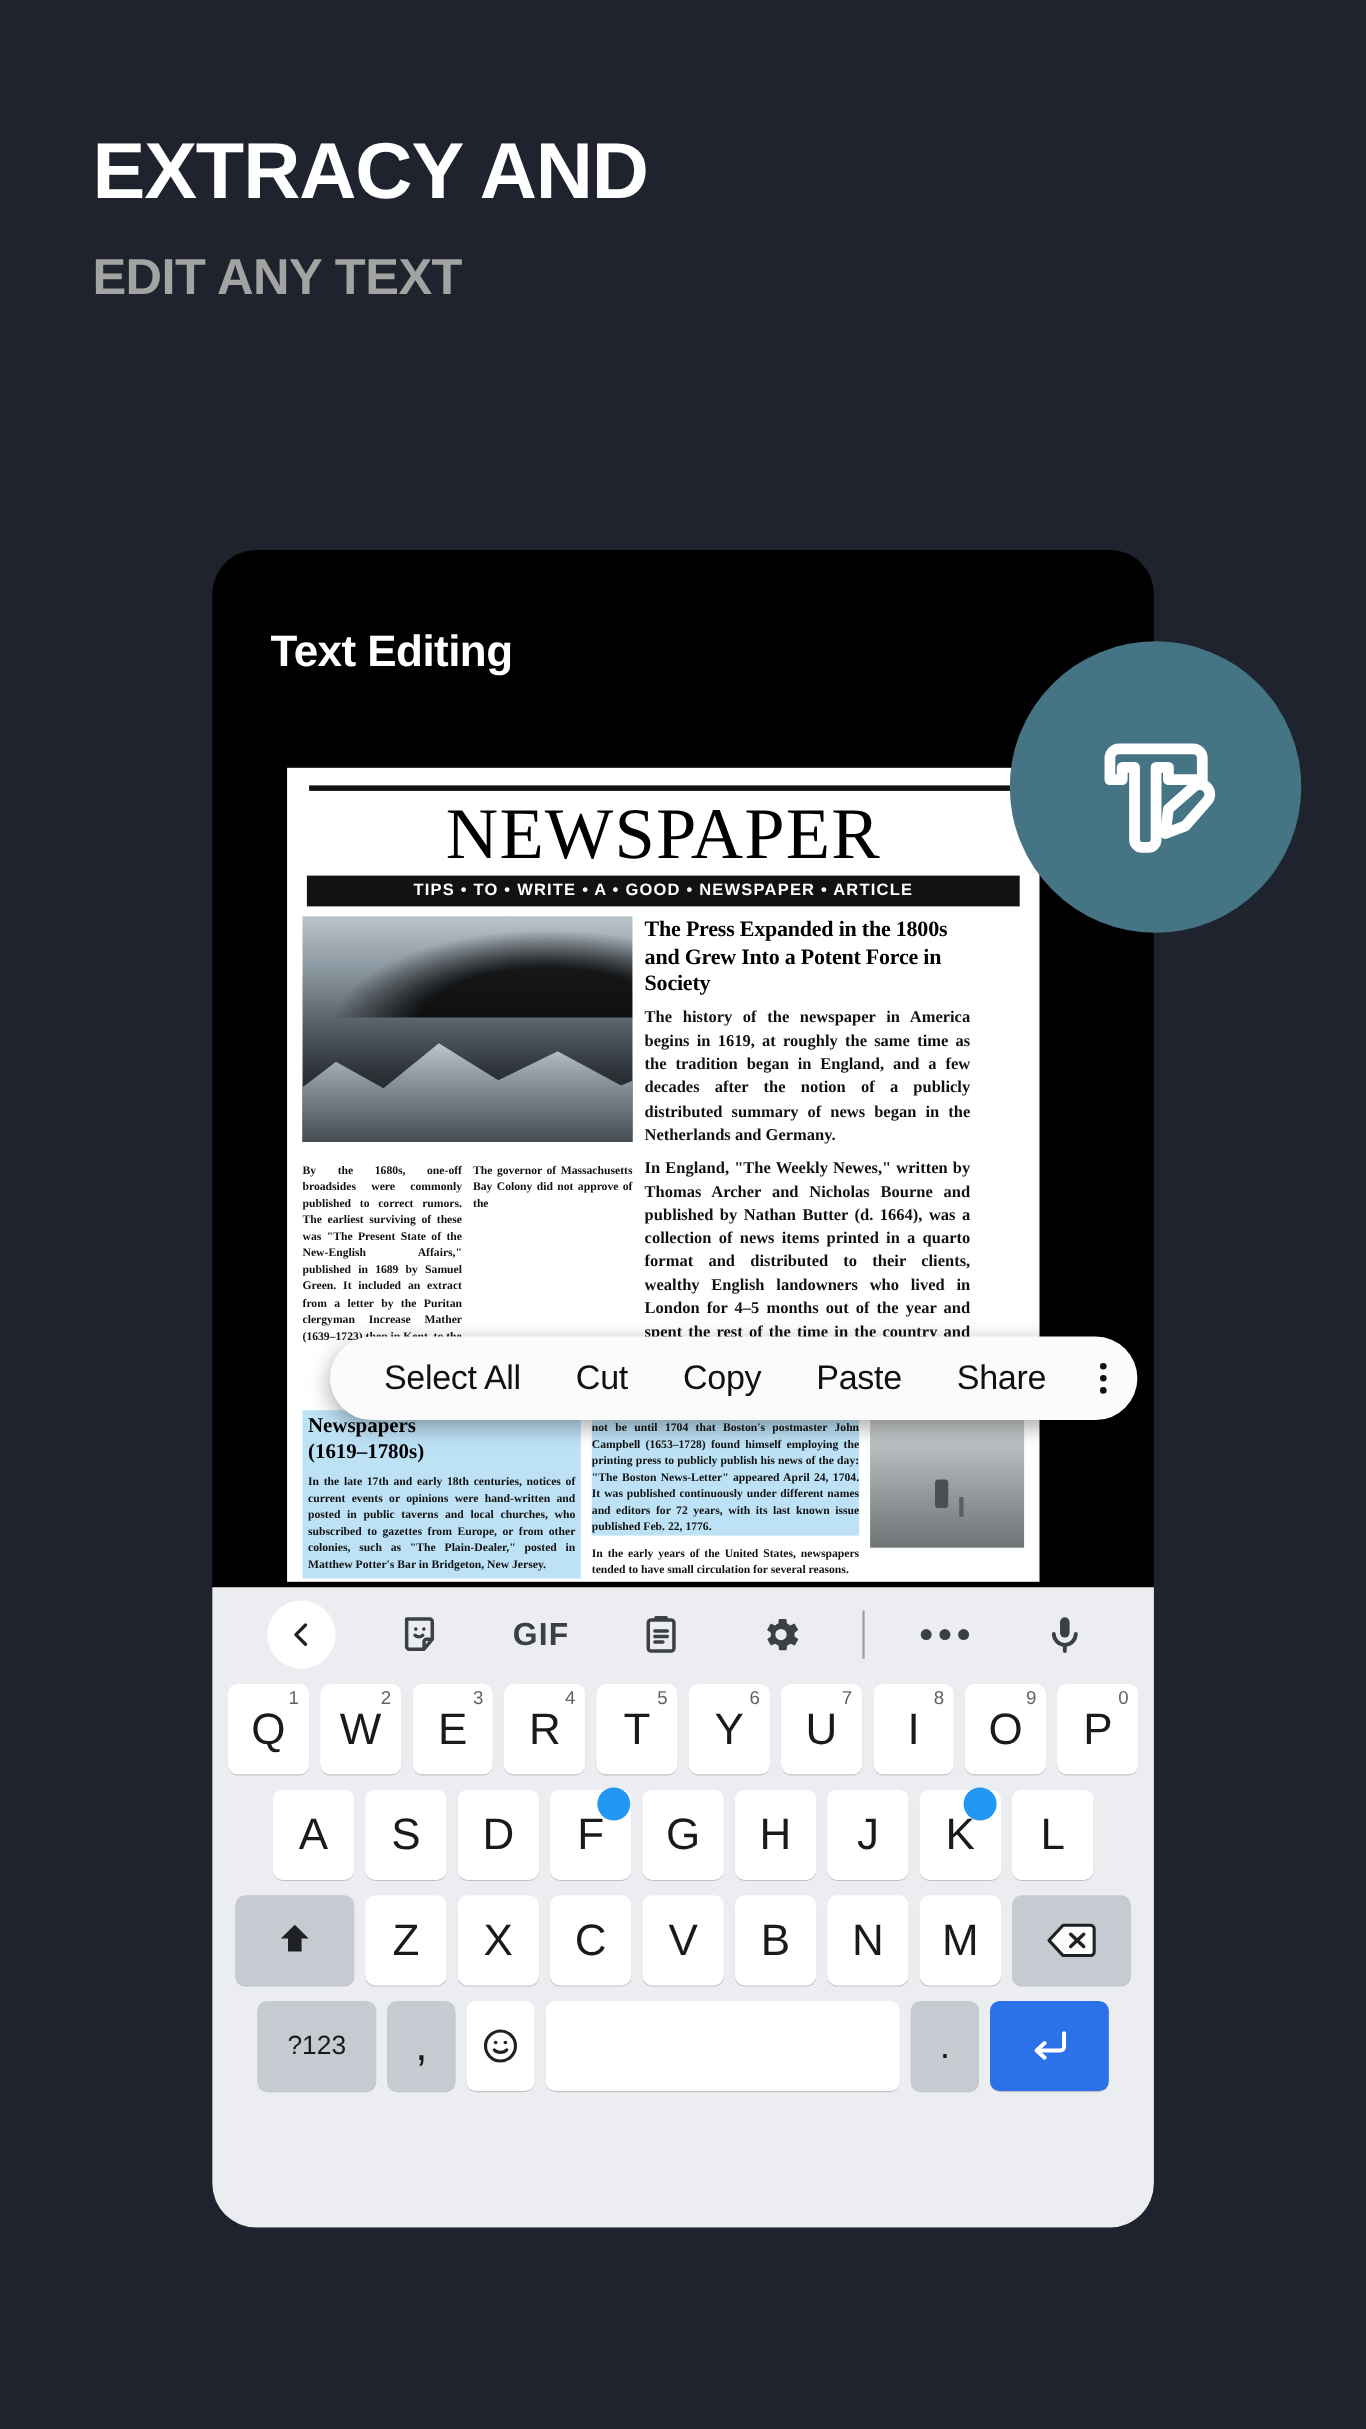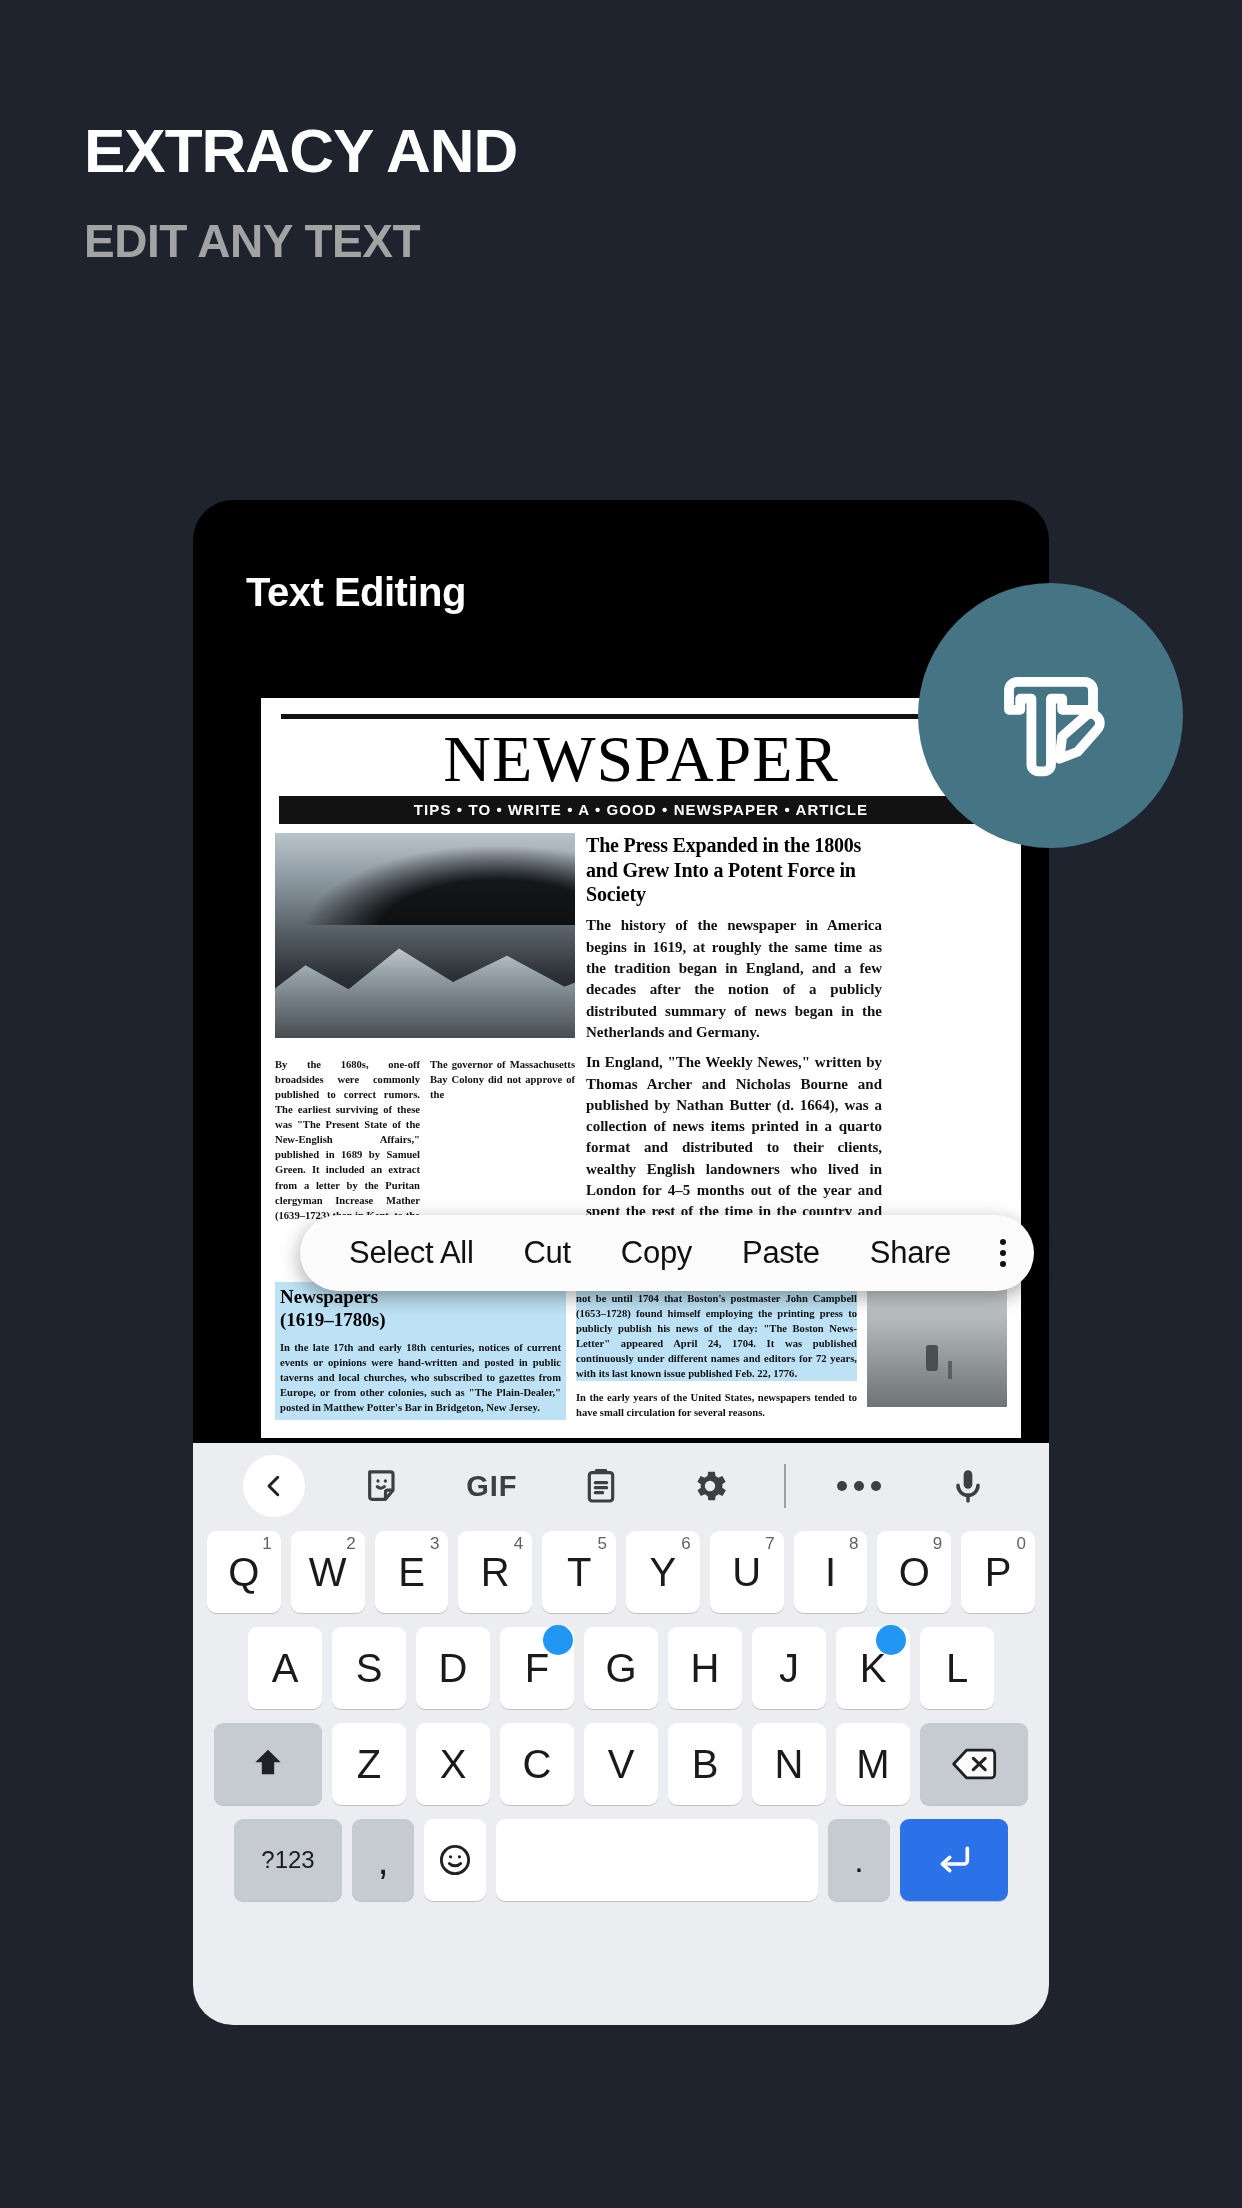--- a/index.html
+++ b/index.html
@@ -7,21 +7,21 @@
     width: 1242px; height: 2208px;
     background: #1e232e;
     font-family: "Liberation Sans", sans-serif;
     overflow: hidden;
   }
   .page { position: relative; width: 1242px; height: 2208px; background: #1e232e; }
 
   
   .headline-block { position: absolute; left: 84px; top: 120px; }
   .headline-1 {
-    font-size: 62px; font-weight: 700; color: #ffffff;
+    font-size: 72px; font-weight: 700; color: #ffffff;
     letter-spacing: -1px; line-height: 1.0; white-space: nowrap;
   }
   .headline-2 {
     font-size: 46px; font-weight: 700; color: #a3a3a3;
     letter-spacing: -0.5px; line-height: 1.0; margin-top: 36px; white-space: nowrap;
   }
 
   
   .phone {
     position: absolute; left: 193px; top: 500px;
@@ -39,21 +39,21 @@
     width: 265px; height: 265px; border-radius: 50%;
     background: #457485;
     display: flex; align-items: center; justify-content: center;
     z-index: 40;
   }
   .badge svg { width: 140px; height: 140px; }
 
   
   .news {
     position: absolute; left: 68px; top: 198px;
-    width: 760px; height: 740px;
+    width: 684px; height: 740px;
     background: #ffffff; overflow: hidden;
     font-family: "Liberation Serif", serif; color: #0b0b0b;
     padding: 10px 14px 0 14px;
   }
   .mast-rule-top { height: 5px; background: #111; margin: 6px 6px 0 6px; }
   .mast {
     font-family: "Liberation Serif", serif;
     font-size: 66px; font-weight: 400; text-align: center;
     letter-spacing: 1px; line-height: 1.08; margin: 4px 0 2px 0; color: #000;
   }

